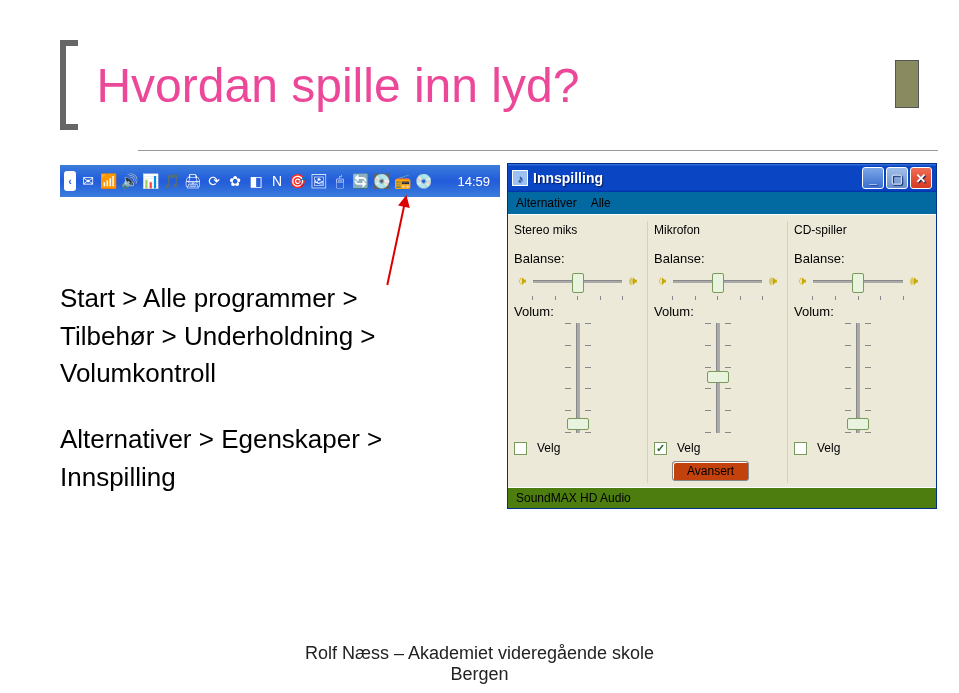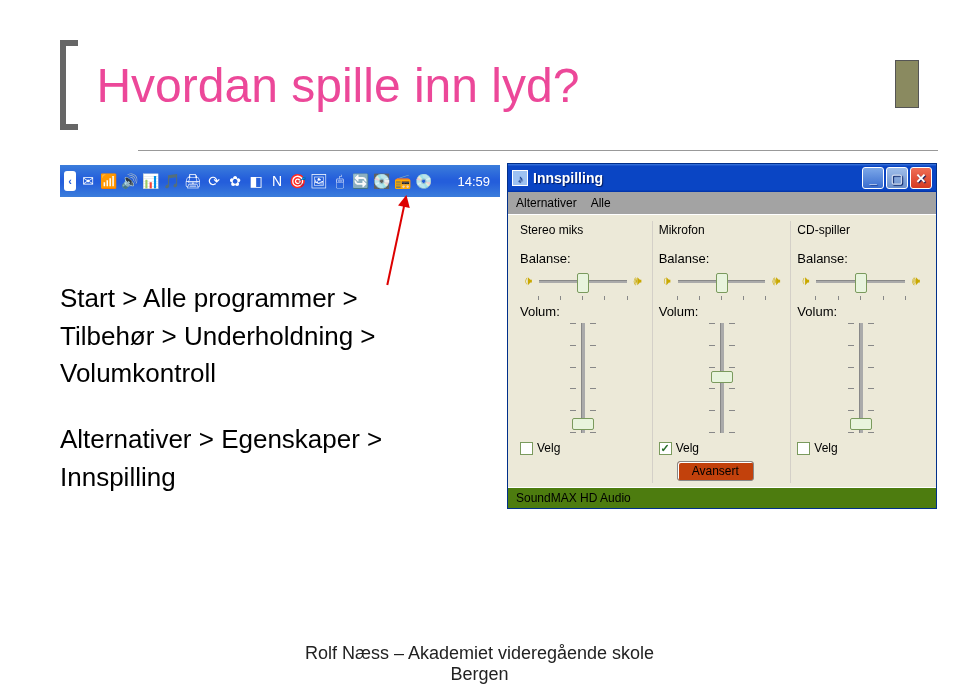--- a/index.html
+++ b/index.html
@@ -147,29 +147,29 @@
   }
   .dlg-btns { margin-left: auto; display: flex; gap: 2px; }
   .dlg-btn {
     width: 22px; height: 22px; border: 1px solid #fff; border-radius: 3px;
     display:flex;align-items:center;justify-content:center;font-weight:bold;font-size:13px;
   }
   .dlg-min { background: linear-gradient(to bottom,#7ba7e8,#3a6dcf); color:#fff;}
   .dlg-max { background: linear-gradient(to bottom,#9fbeea,#6d91cc); color:#cdd9ee;}
   .dlg-close { background: linear-gradient(to bottom,#ef6e55,#d63920); color:#fff;}
   .dlg-menu {
-    background: #a3a3a3;
+    background: #0369a1;
     padding: 4px 8px;
     display: flex;
     gap: 14px;
     border-bottom: 1px solid #fff;
   }
   .dlg-body {
     display: flex;
-    padding: 6px 6px 4px 6px;
+    padding: 6px 6px 4px 0;
   }
   .chan {
     width: 140px;
     padding: 2px 6px;
     border-right: 1px solid #d4d0c8;
   }
   .chan:last-child { border-right: none; }
   .chan-name { font-size: 12px; margin-bottom: 14px; }
   .chan-label { font-size: 13px; margin: 4px 0 2px; }
   .balance {
@@ -210,21 +210,21 @@
     display:flex; flex-direction:column; justify-content:space-between;
   }
   .vol-ticks-l{left:0;align-items:flex-end;}
   .vol-ticks-r{right:0;align-items:flex-start;}
   .vol-ticks-l span,.vol-ticks-r span{width:6px;height:1px;background:#888;}
   .vol-thumb {
     position:absolute; left:50%; transform:translateX(-50%);
     width:22px; height:12px; background:#e8f4dd;
     border:1px solid #7a9a5d; border-radius:2px;
   }
-  .chk-row { display:flex; align-items:center; gap:4px; margin-bottom:6px;}
+  .chk-row { display:flex; align-items:center; gap:10px; margin-bottom:6px;}
   .chk {
     width:13px;height:13px;border:1px solid #7a9a5d;background:#fff;
     display:flex;align-items:center;justify-content:center;font-size:11px;color:#2a6e2a;font-weight:bold;
   }
   .adv-btn {
     border:1px solid #888; background:#c2410c; padding:2px 14px;
     font-size:12px; border-radius:3px;
     box-shadow: inset 1px 1px 0 #fff;
     margin-left: 18px;
   }

